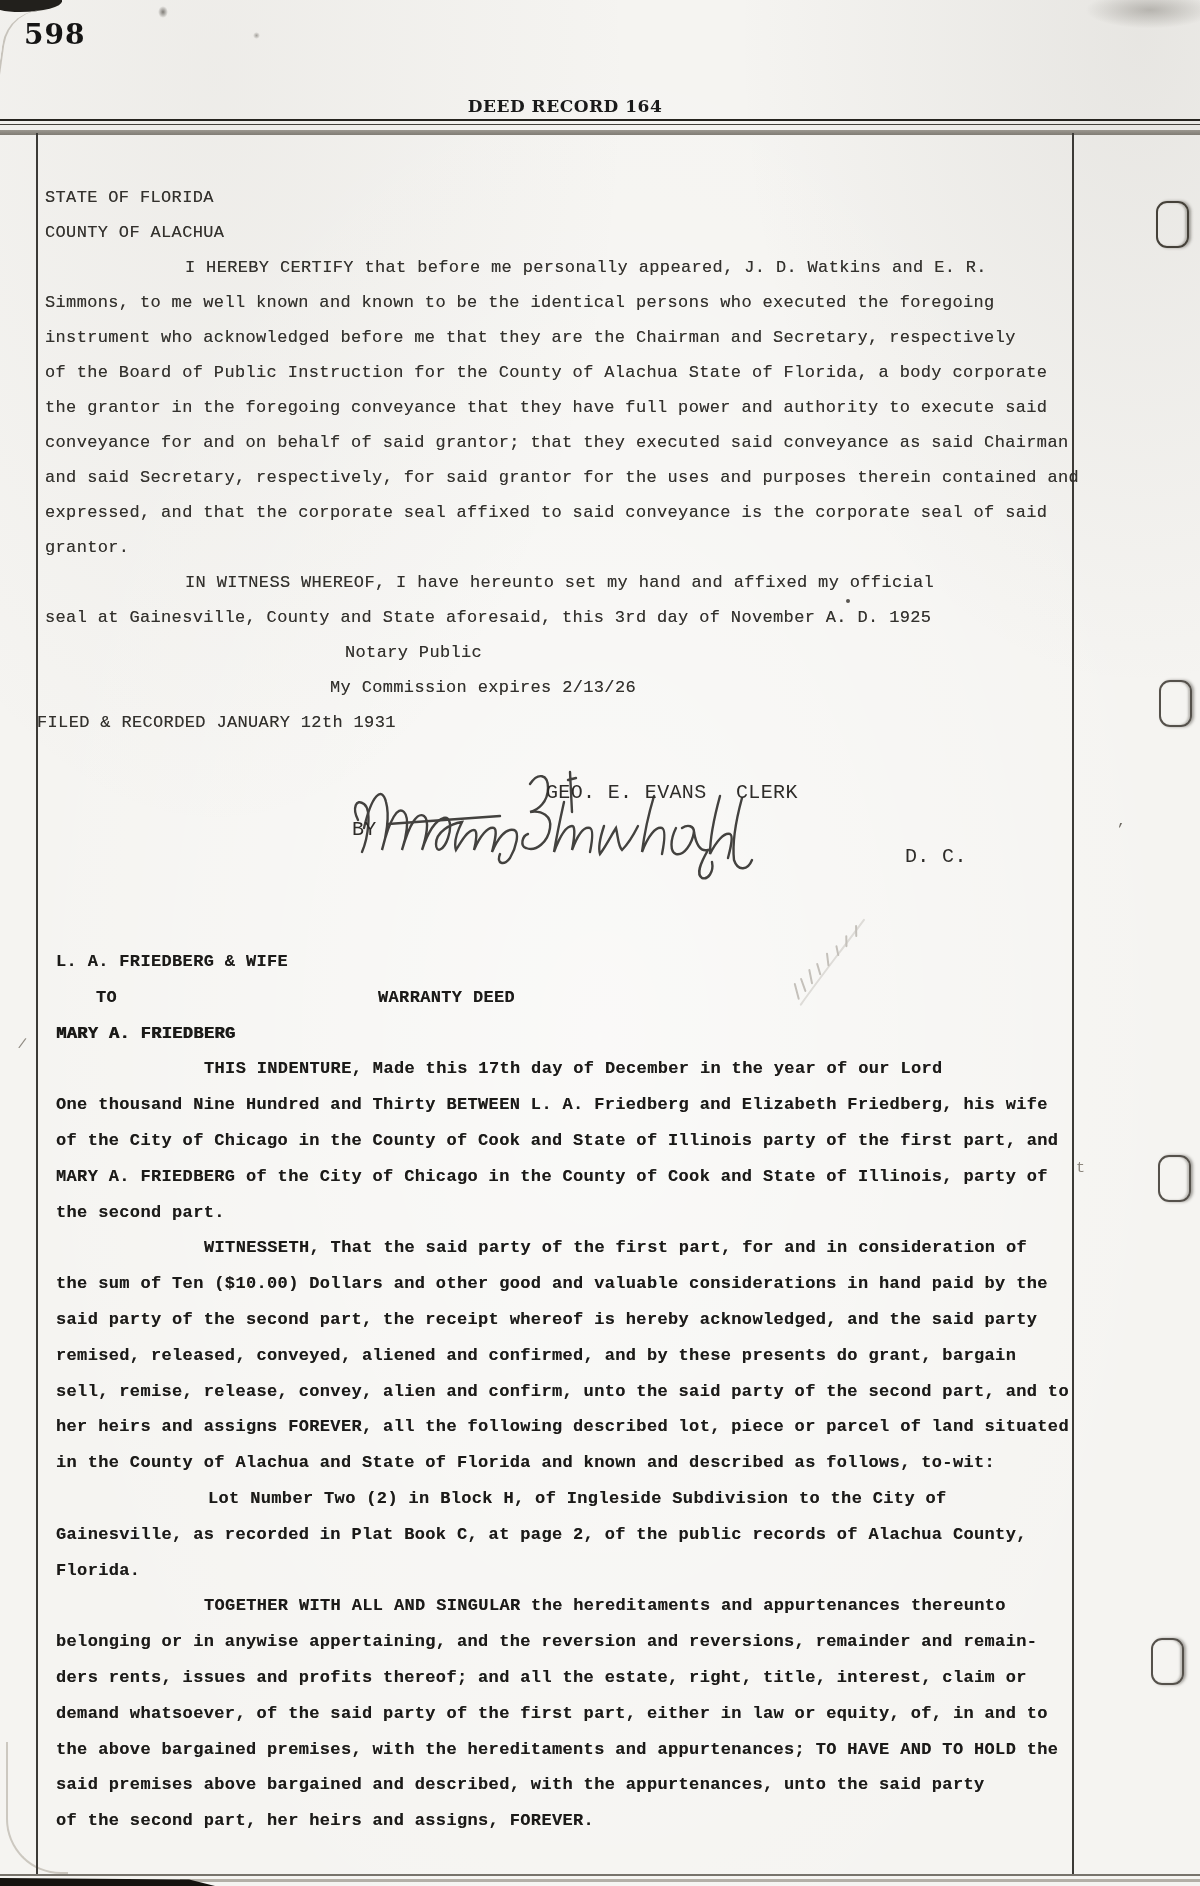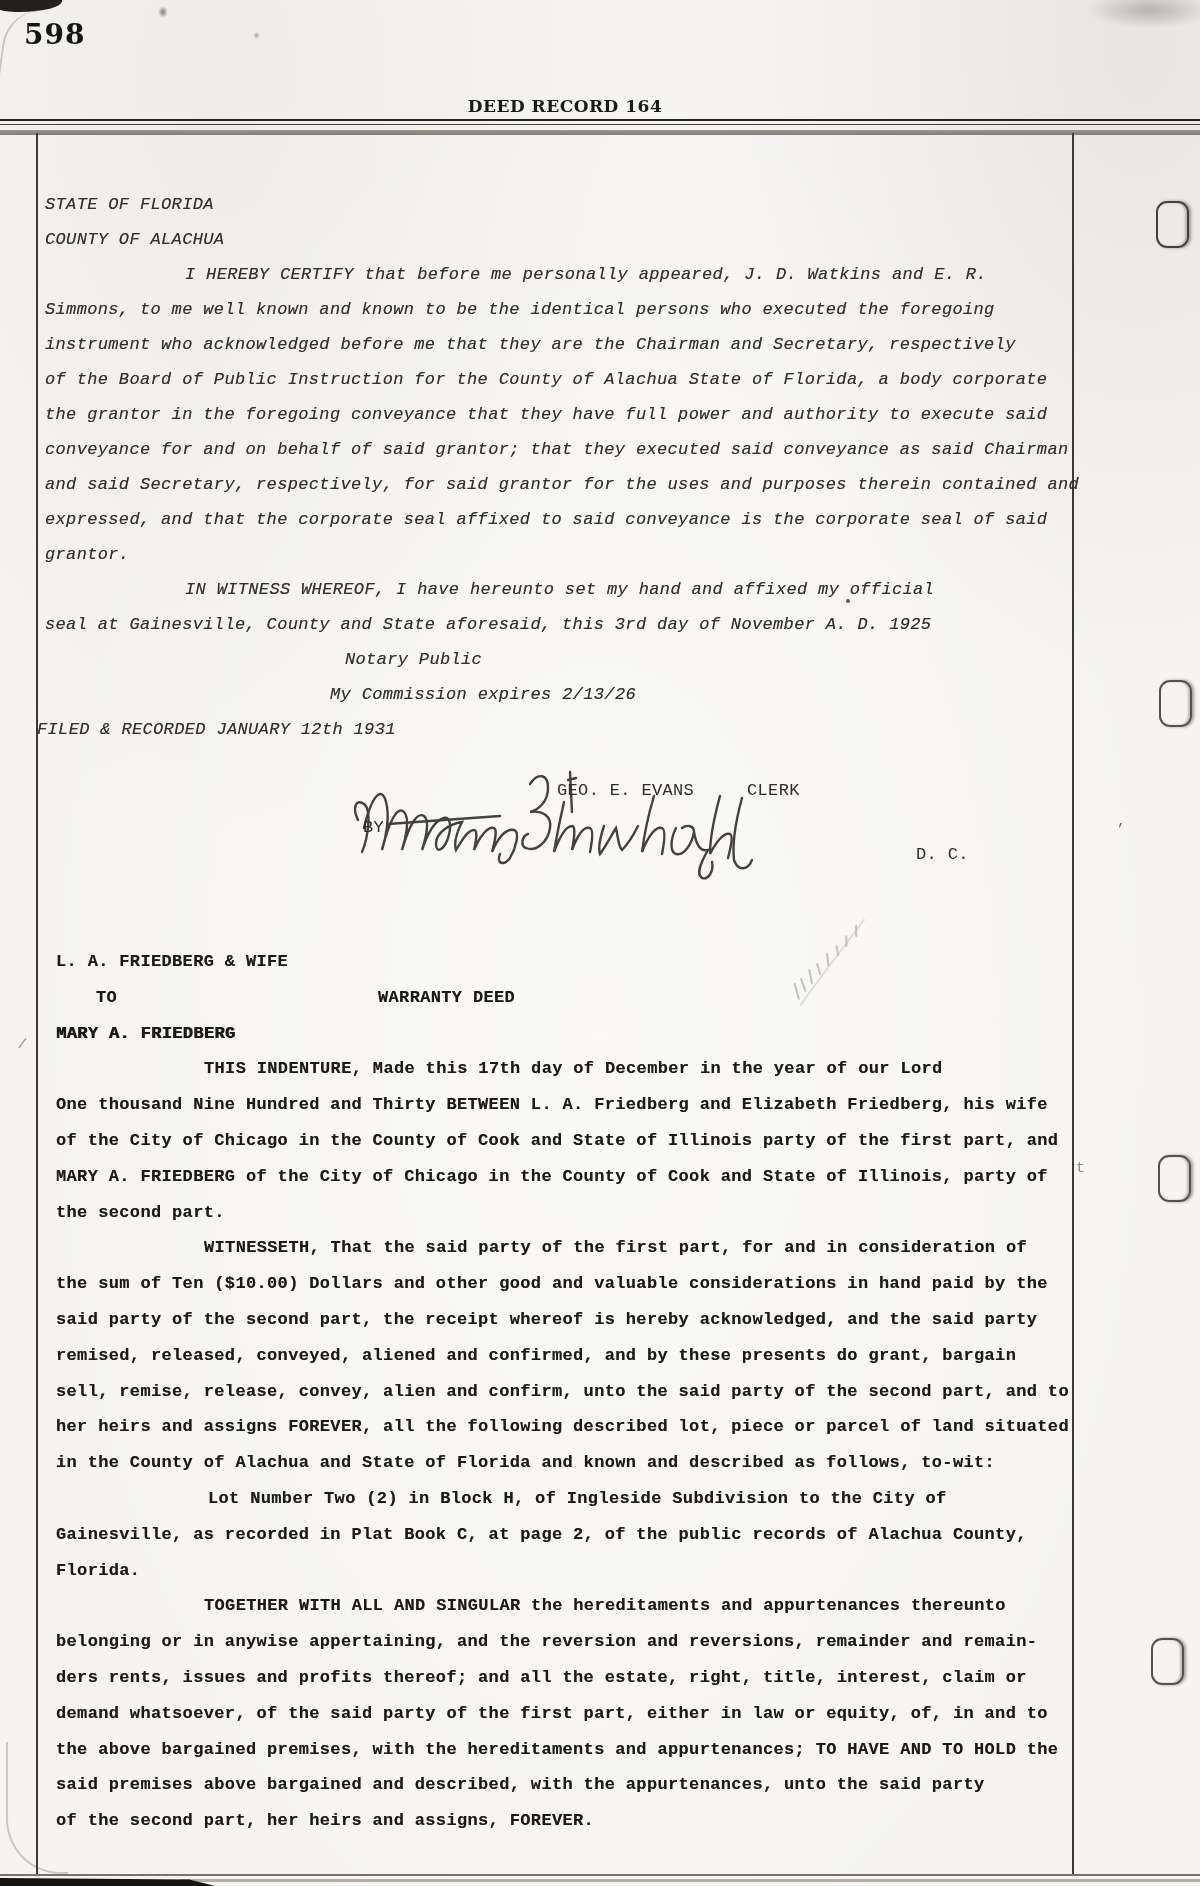--- a/index.html
+++ b/index.html
@@ -31,37 +31,37 @@
   .vborder{position:absolute;top:133px;height:1742px;width:2px;background:#3c3a36;}
   .vborder.left{left:36px;}
   .vborder.right{left:1072px;}
   .bottomline{position:absolute;left:0;top:1874px;width:1200px;height:2px;background:#77736c;}
   .bottomband{position:absolute;left:0;top:1878px;width:215px;height:8px;background:#15130f;
     clip-path:polygon(0 0,88% 20%,100% 100%,0 100%);}
   .bottomgray{position:absolute;left:180px;top:1879px;width:1020px;height:3px;background:#b3afa7;}
 
   
   .tw{position:absolute;white-space:nowrap;font-size:17px;letter-spacing:.35px;}
-  .s1{left:45px;top:187px;color:#33312d;text-shadow:0 0 .4px rgba(40,38,34,.55);font-style:italic;}
+  .s1{left:45px;top:180px;color:#33312d;text-shadow:0 0 .4px rgba(40,38,34,.55);}
   .s1 .line{height:35px;line-height:35px;}
   .s2{left:56px;top:944px;color:#1b1a18;font-weight:bold;text-shadow:0 0 .4px rgba(20,18,16,.5);}
   .s2 .line{height:35.8px;line-height:35.8px;position:relative;}
   .indent{padding-left:140px;}
   .indent2{padding-left:148px;}
   .indent-lot{padding-left:152px;}
   .ml310{padding-left:310px;}
   .ml300{padding-left:300px;}
   .ml285{padding-left:285px;}
   .pullleft{margin-left:-8px;}
   .heavy{text-shadow:.7px 0 0 currentColor;}
   .towrap span.doctype{position:absolute;left:322px;top:0;text-align:center;}
   .towrap span.tolabel{padding-left:40px;}
 
   
-  .sigtext{position:absolute;font-size:17px;letter-spacing:.35px;color:#2e2c29;white-space:nowrap;margin-left:11px;}
+  .sigtext{position:absolute;font-size:20px;letter-spacing:.35px;color:#2e2c29;white-space:nowrap;}
   .sig-geo{left:546px;top:781px;}
   .sig-clerk{left:736px;top:781px;}
   .sig-by{left:352px;top:818px;}
   .sig-dc{left:905px;top:845px;}
   .sig-svg{position:absolute;left:352px;top:768px;}
 
   
   .punch{position:absolute;width:29px;height:43px;border:2px solid #55514b;border-radius:11px;
     box-shadow:2px 0 3px rgba(60,55,48,.45), inset -2px 0 2px rgba(60,55,48,.3);}
   .punchA{left:1156px;top:201px;border-color:#454139;}

